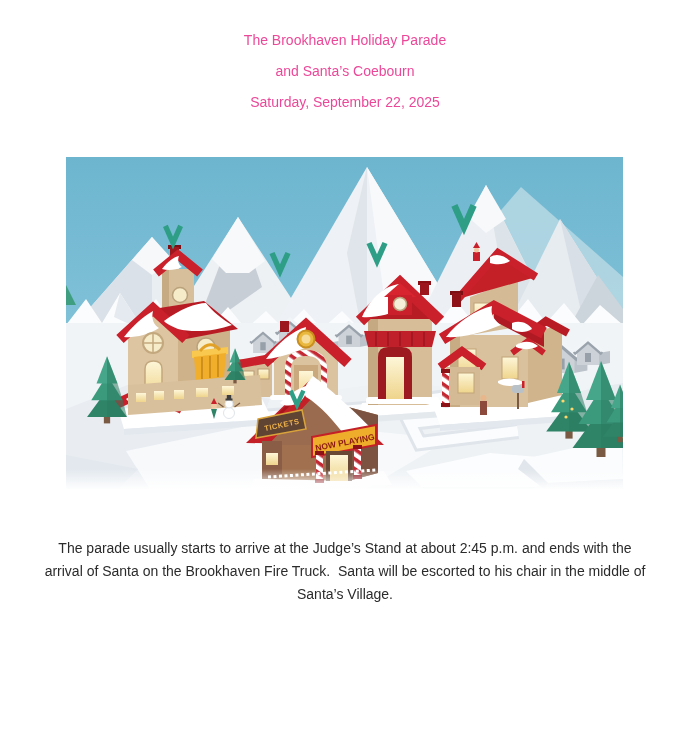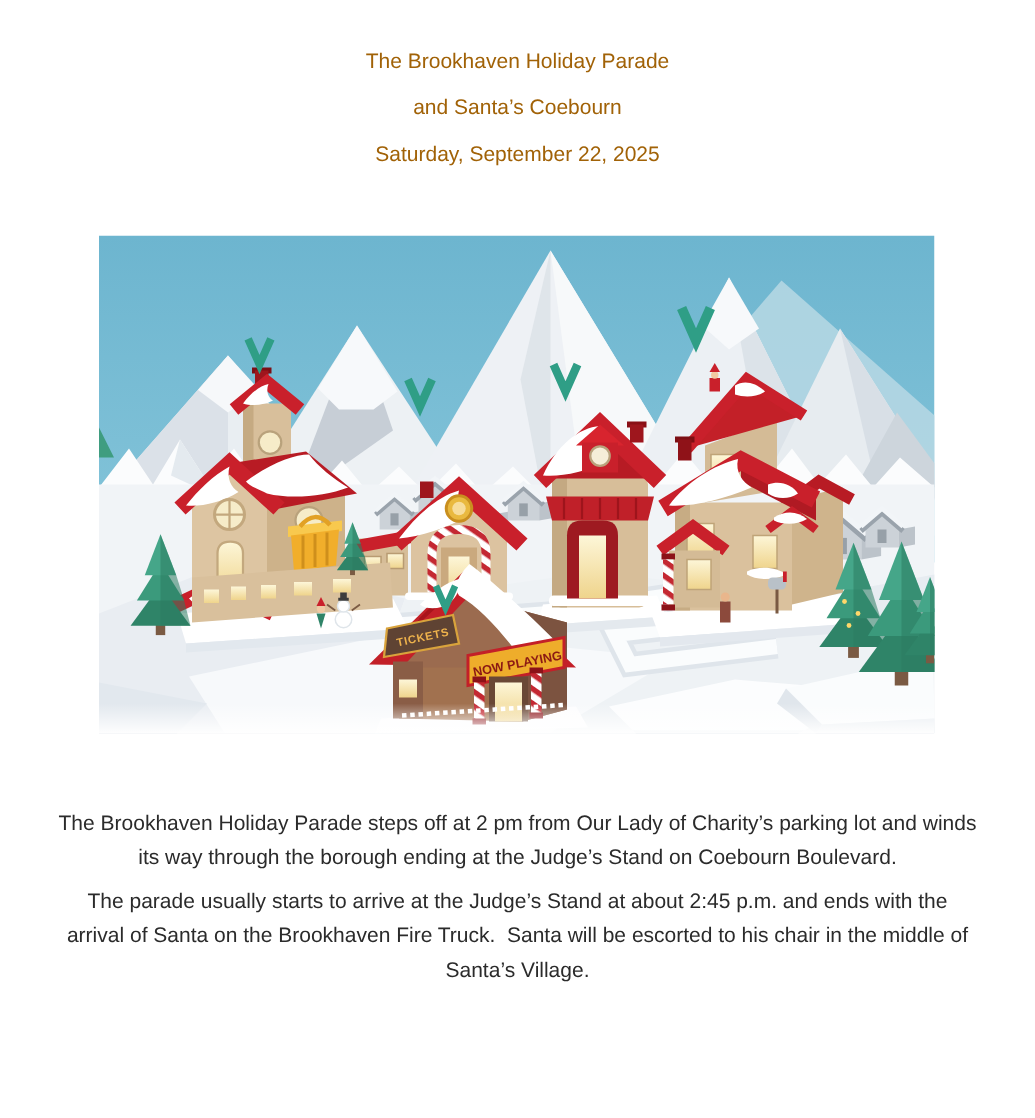--- a/index.html
+++ b/index.html
@@ -2,21 +2,21 @@
 <html><head>
 <meta charset="utf-8">
 <style>
   html,body{margin:0;padding:0;}
   body{
     width:690px;height:745px;background:#ffffff;overflow:hidden;
     font-family:"Liberation Sans", sans-serif;color:#262626;
   }
   .doc-page{width:690px;height:745px;background:#ffffff;}
   .doc-header{padding-top:33px;text-align:center;}
-  .title-line{margin:0 0 16px;font-size:14px;line-height:15px;color:#a16207;}
+  .title-line{margin:0 0 16px;font-size:14px;line-height:15px;color:#ec4899;}
   .hero{margin:47px 0 0 66px;width:557px;height:332px;padding:0;}
   .hero svg{display:block;}
   .doc-text{margin:48px auto 0;width:612px;text-align:center;}
   .doc-paragraph{
     margin:0 0 6px;font-size:14px;line-height:23px;color:#2b2b2b;
     white-space:pre-wrap;
   }
 </style>
 </head>
 <body>
@@ -306,17 +306,16 @@
       <use href="#arrow" transform="translate(214,114)"></use>
       <use href="#arrow" transform="translate(311,104)"></use>
       <use href="#arrow" transform="translate(398,70) scale(1.2)"></use>
     </g>
 
     <rect x="0" y="312" width="557" height="20" fill="url(#fade)"></rect>
   </svg>
   </figure>
 
   <div class="doc-text">
-    <p class="doc-paragraph">The Brookhaven Holiday Parade steps off at 2 pm from Our Lady of Charity’s parking lot and winds its way through the borough ending at the Judge’s Stand on Coebourn Boulevard.</p>
     <p class="doc-paragraph">The parade usually starts to arrive at the Judge’s Stand at about 2:45 p.m. and ends with the arrival of Santa on the Brookhaven Fire Truck.  Santa will be escorted to his chair in the middle of Santa’s Village.</p>
   </div>
 
 </div>
 
 </body></html>

